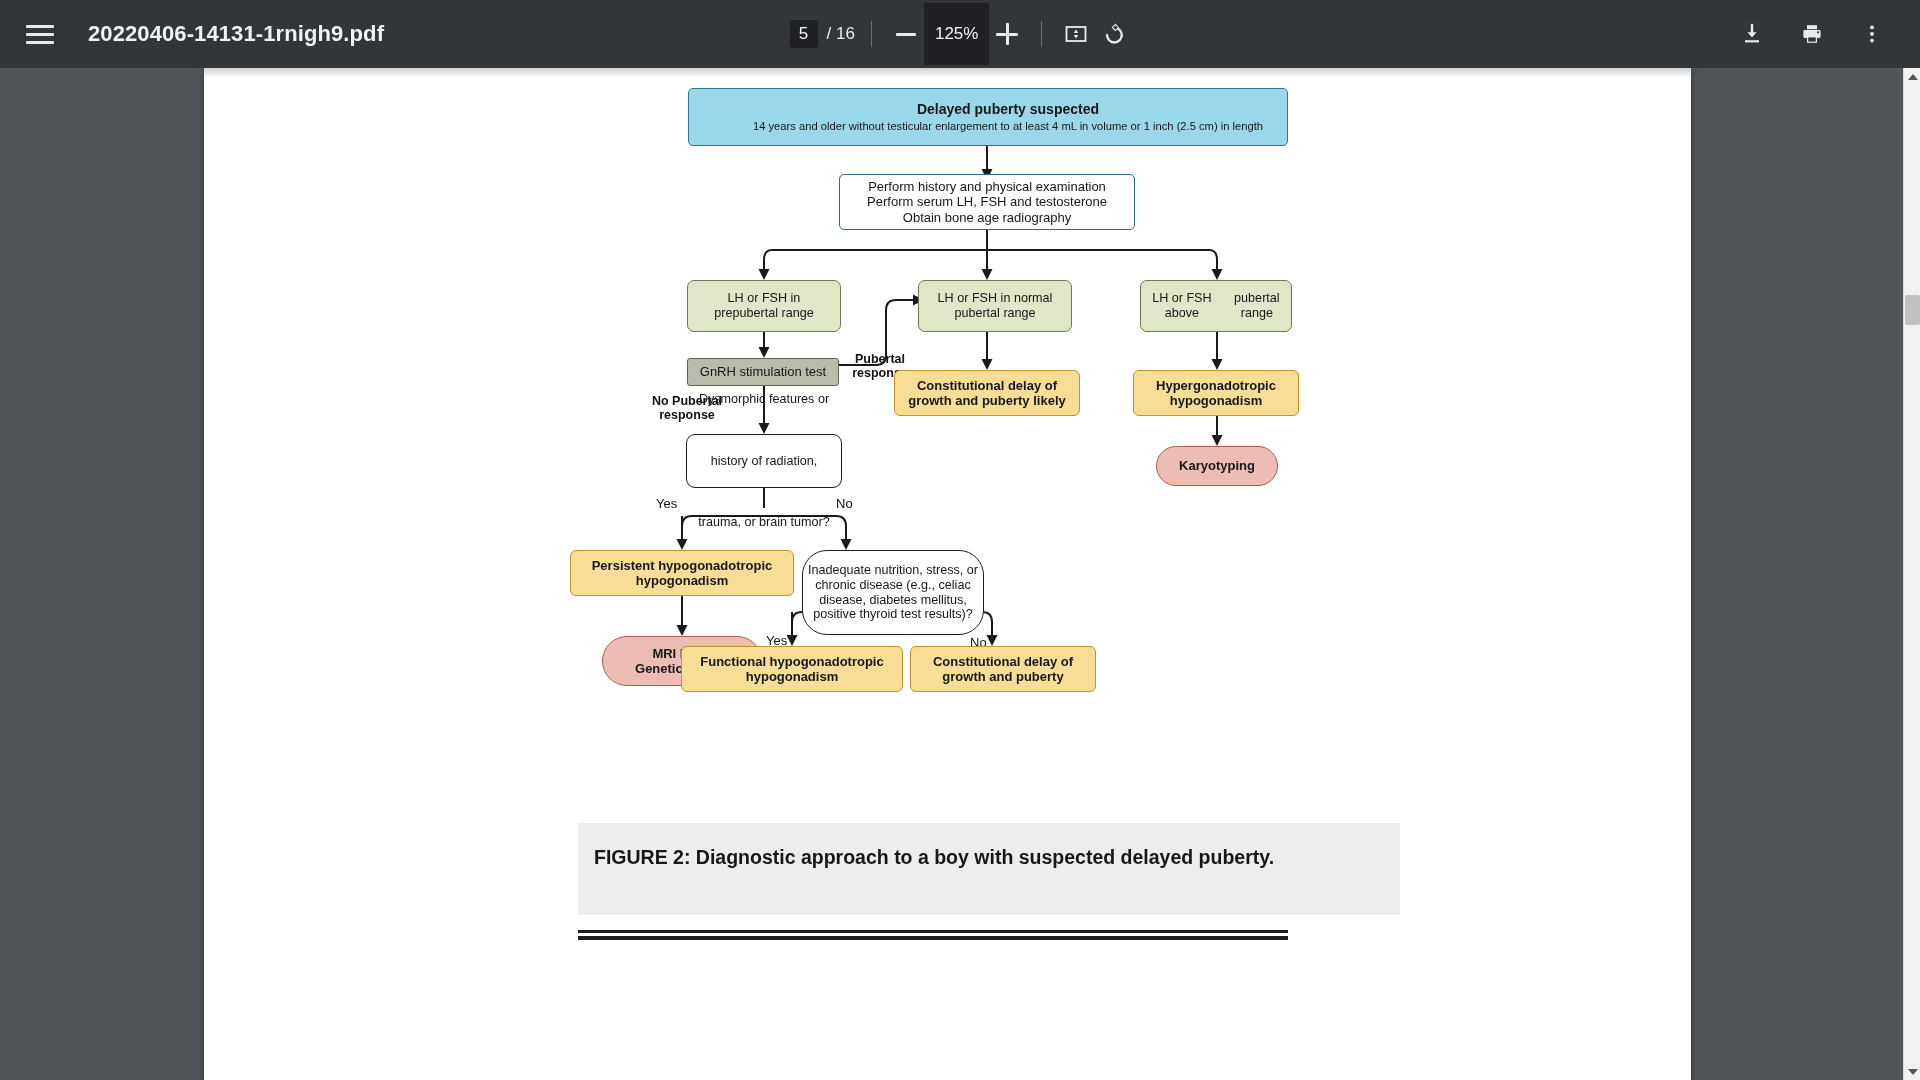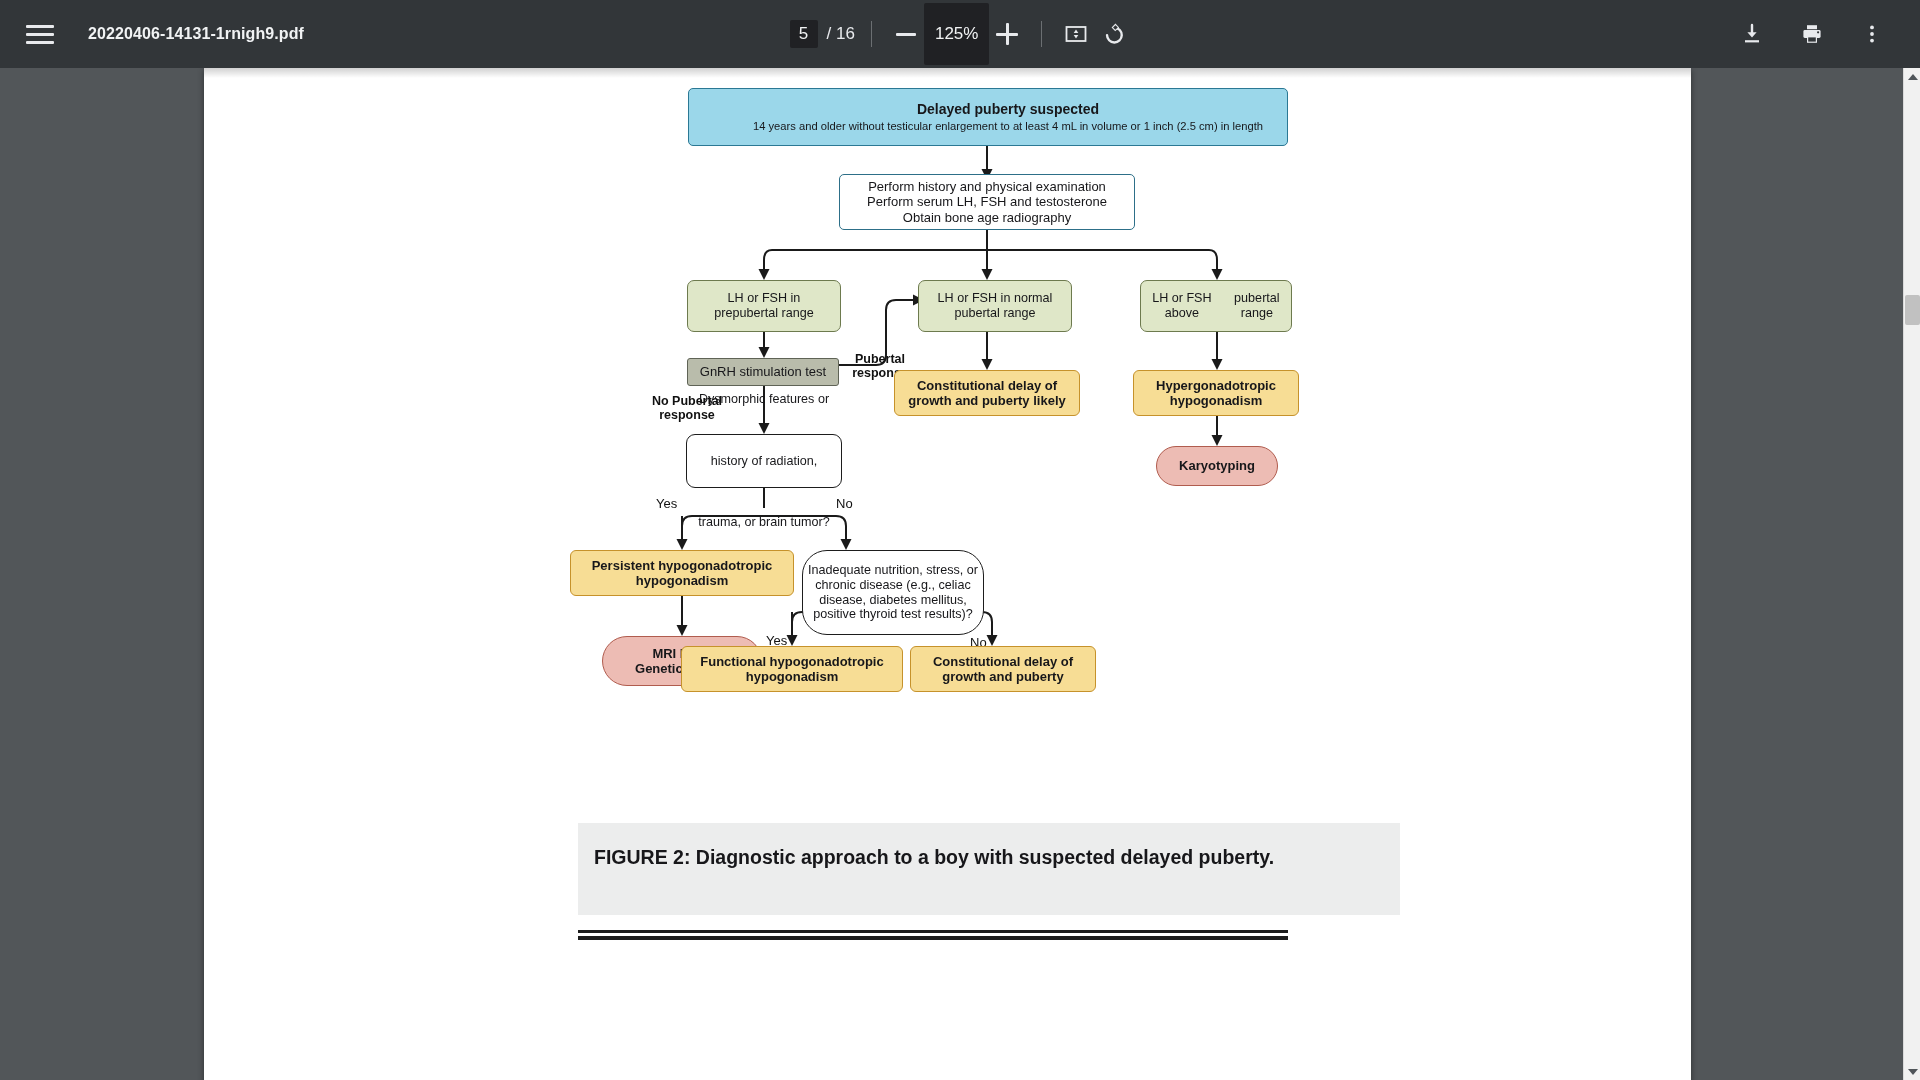--- a/index.html
+++ b/index.html
@@ -22,21 +22,21 @@
   .tb-left { display: flex; align-items: center; flex: 0 0 auto; padding-left: 26px; }
   .tb-center { position: absolute; left: 0; right: 0; display: flex; justify-content: center;
                align-items: center; pointer-events: none; }
   .tb-center > * { pointer-events: auto; }
   .tb-right { margin-left: auto; display: flex; align-items: center; padding-right: 30px; gap: 24px; }
 
   .hamburger { width: 34px; height: 34px; display: flex; flex-direction: column;
                justify-content: center; gap: 5px; cursor: pointer; }
   .hamburger span { display: block; height: 3px; width: 28px; background: #e8eaed; border-radius: 1px; }
 
-  #doc-title { margin-left: 28px; font-size: 16px; font-weight: bold; color: #f1f3f4;
+  #doc-title { margin-left: 28px; font-size: 22px; font-weight: bold; color: #f1f3f4;
                letter-spacing: .1px; white-space: nowrap; }
 
   .page-box { background: #202124; color: #f1f3f4; font-size: 17px;
               padding: 4px 9px; min-width: 28px; text-align: center; border-radius: 2px; }
   .page-total { font-size: 17px; color: #e8eaed; margin-left: 9px; }
   .tb-sep { width: 1px; height: 26px; background: #6b6f72; margin: 0 16px; }
 
   .icon-btn { width: 36px; height: 36px; display: flex; align-items: center;
               justify-content: center; cursor: pointer; border-radius: 50%; }
   .zoom-val { background: #202124; color: #f1f3f4; font-size: 17px; padding: 21px 11px;

